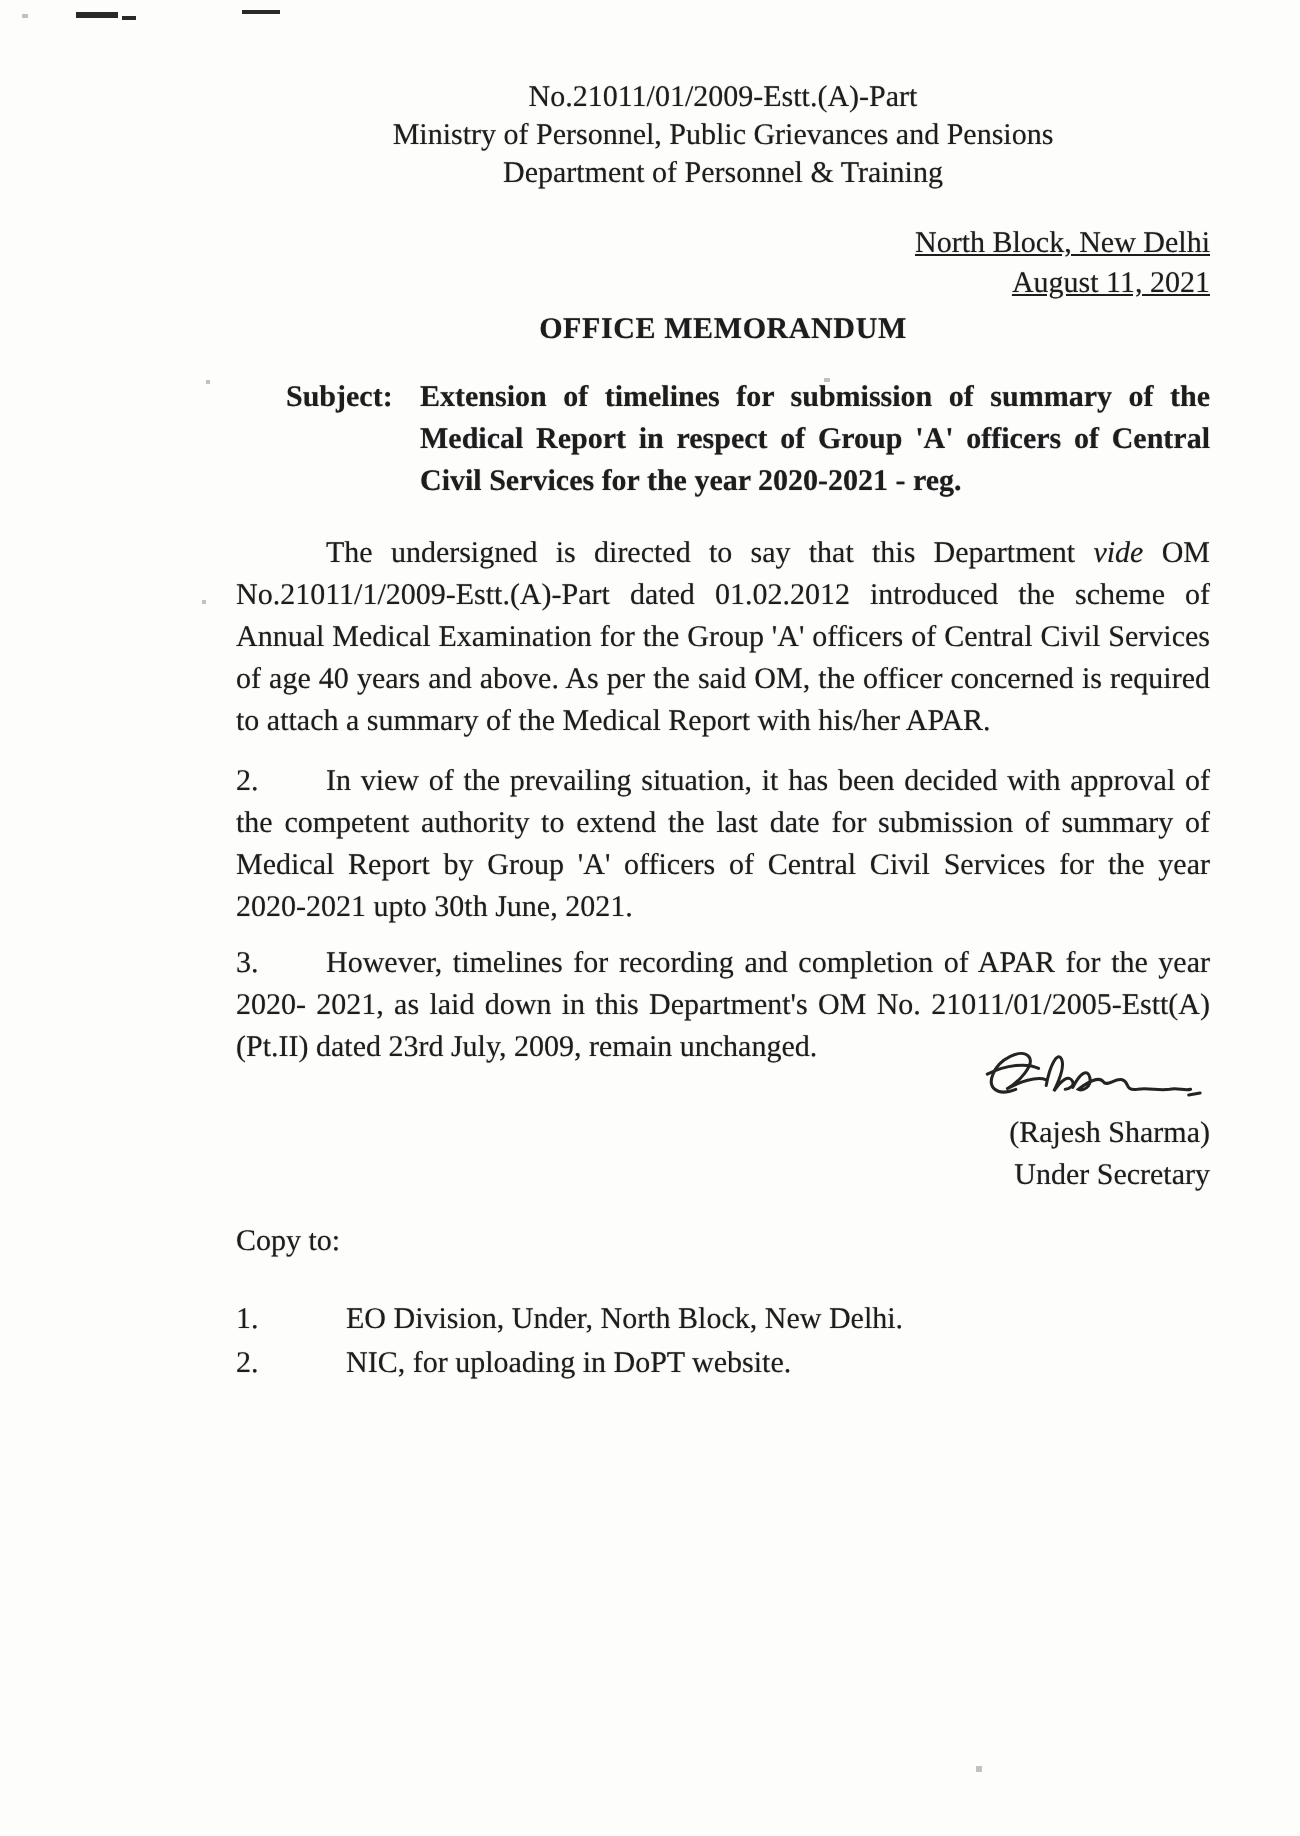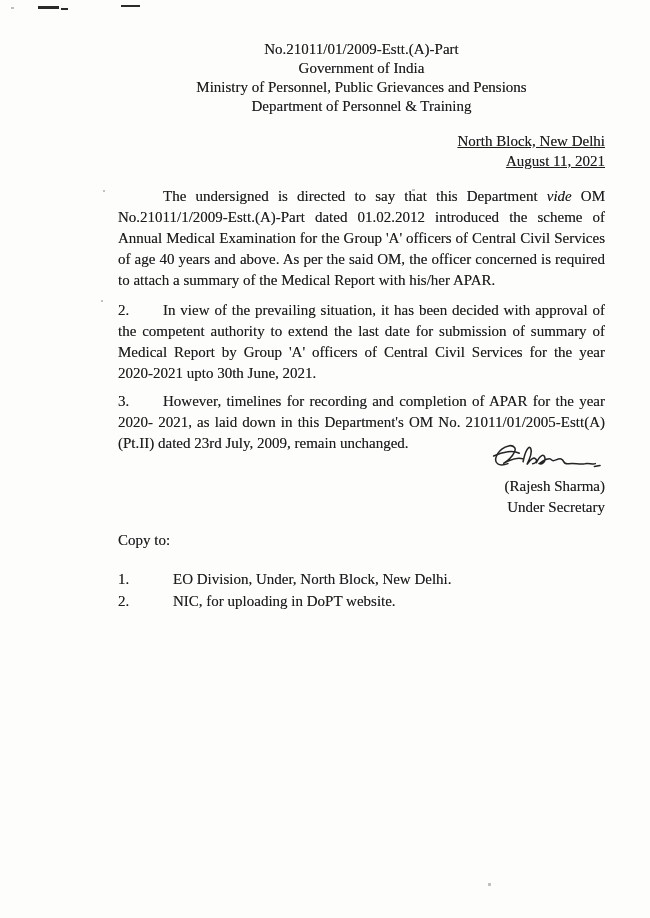--- a/index.html
+++ b/index.html
@@ -50,31 +50,35 @@
   <div class="speck faint" style="left:11px;top:7px;width:3px;height:2px;"></div>
   <div class="speck faint" style="left:103px;top:190px;width:2px;height:2px;"></div>
   <div class="speck faint" style="left:412px;top:189px;width:3px;height:2px;"></div>
   <div class="speck faint" style="left:101px;top:300px;width:2px;height:2px;"></div>
   <div class="speck faint" style="left:488px;top:883px;width:3px;height:3px;"></div>
 
   <div class="content">
 
     <div class="hdr">
       <div>No.21011/01/2009-Estt.(A)-Part</div>
-      <div>Government of India</div>
       <div>Ministry of Personnel, Public Grievances and Pensions</div>
       <div>Department of Personnel &amp; Training</div>
     </div>
 
     <div class="rightblock">
       <div>North Block, New Delhi</div>
       <div>August 11, 2021</div>
     </div>
 
+    <div class="om">OFFICE MEMORANDUM</div>
 
+    <div class="subject">
+      <span class="lbl">Subject:</span>
+      <span class="body">Extension of timelines for submission of summary of the Medical Report in respect of Group 'A' officers of Central Civil Services for the year 2020-2021 - reg.</span>
+    </div>
 
     <p class="para p1"><span>The undersigned is directed to say that this Department </span><span class="em">vide</span><span> OM No.21011/1/2009-Estt.(A)-Part dated 01.02.2012 introduced the scheme of Annual Medical Examination for the Group 'A' officers of Central Civil Services of age 40 years and above. As per the said OM, the officer concerned is required to attach a summary of the Medical Report with his/her APAR.</span></p>
 
     <p class="para num-para"><span class="pnum">2.</span><span>In view of the prevailing situation, it has been decided with approval of the competent authority to extend the last date for submission of summary of Medical Report by Group 'A' officers of Central Civil Services for the year 2020-2021 upto 30th June, 2021.</span></p>
 
     <p class="para num-para p3"><span class="pnum">3.</span><span>However, timelines for recording and completion of APAR for the year 2020- 2021, as laid down in this Department's OM No. 21011/01/2005-Estt(A)(Pt.II) dated 23rd July, 2009, remain unchanged.</span></p>
 
     <div class="sig">
       <svg width="118" height="38" viewBox="0 0 120 40">
         <g fill="none" stroke="#242424" stroke-width="1.6" stroke-linecap="round">

